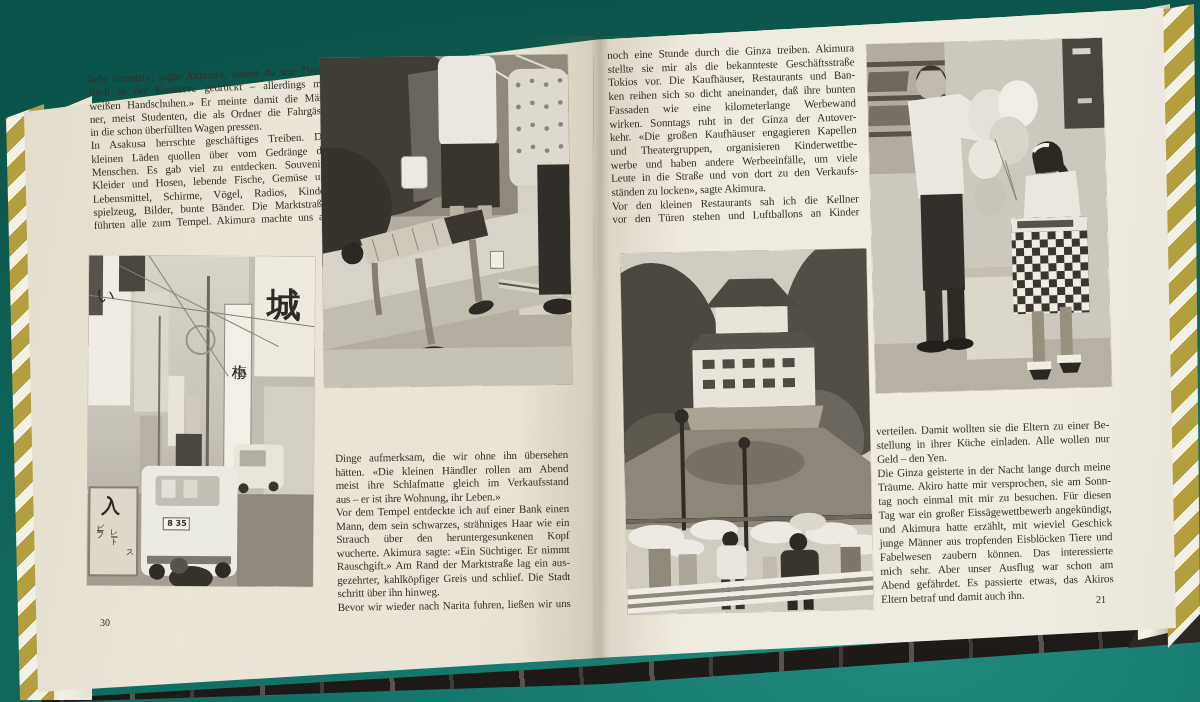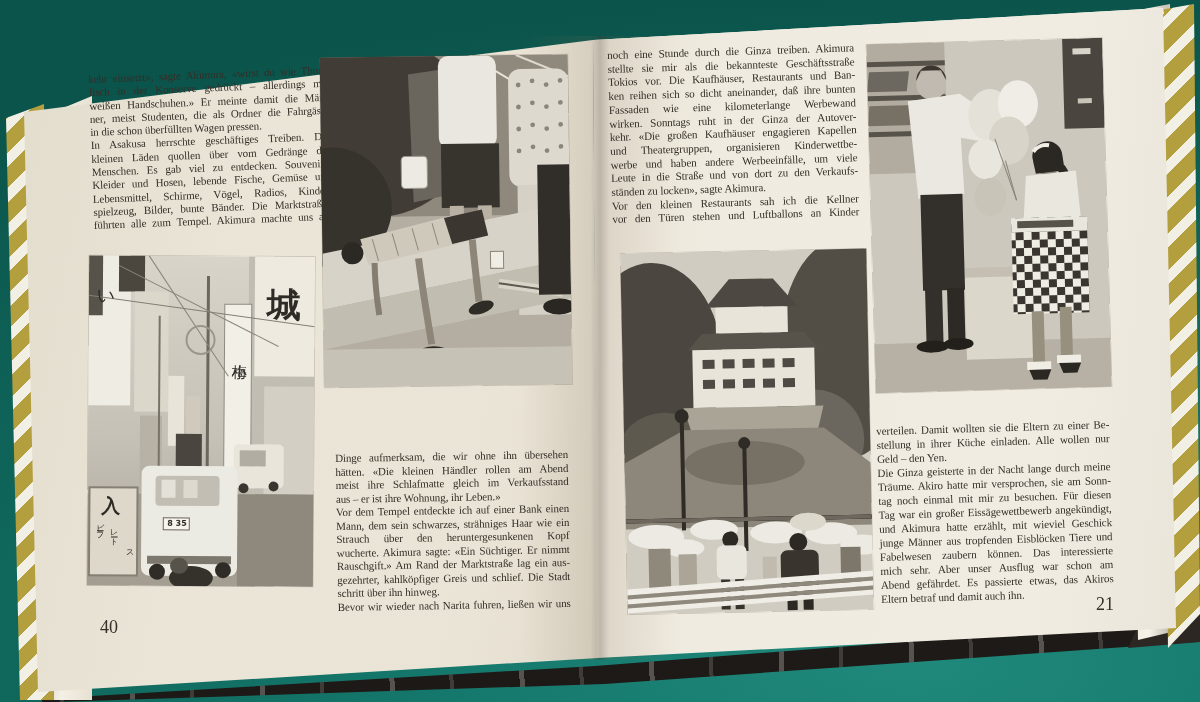--- a/index.html
+++ b/index.html
@@ -69,21 +69,21 @@
     background:#f9f6ee;
   }
   
   .tb{color:#332e27;}
   .tl{text-align:justify;text-align-last:justify;white-space:nowrap;letter-spacing:-.1px;}
   .tl.end{text-align-last:left;}
   .tb-lt{left:88px;top:73px;width:239px;font-size:11px;line-height:13.3px;transform:rotate(-2.2deg);transform-origin:0 0;}
   .tb-lb{left:335px;top:452px;width:233px;font-size:11px;line-height:13.5px;transform:rotate(-1deg);transform-origin:0 0;}
   .tb-rt{left:607px;top:49px;width:247px;font-size:11.1px;line-height:13.7px;transform:rotate(-1.8deg);transform-origin:0 0;}
   .tb-rb{left:876px;top:424px;width:233px;font-size:11.1px;line-height:14px;transform:rotate(-1.7deg);transform-origin:0 0;}
-  .pageno{color:#332e27;font-size:18px;}
+  .pageno{color:#332e27;font-size:10px;}
   .pn-l{left:100px;top:617px;}
   .pn-r{left:1096px;top:594px;}
   
   figure.photo{margin:0;padding:0;overflow:hidden;box-shadow:0 0 0 .5px rgba(80,70,55,.25);}
   .ph-street{left:88px;top:256px;width:226px;height:330px;transform:rotate(.4deg);}
   .ph-bench{left:322px;top:56px;width:248px;height:330px;transform:rotate(-.8deg);}
   .ph-palace{left:624px;top:251px;width:246px;height:361px;transform:rotate(-1.2deg);}
   .ph-shop{left:871px;top:41px;width:236px;height:349px;transform:rotate(-1.6deg);}
   figure.photo svg{display:block;width:100%;height:100%;}
   .sign{position:absolute;color:#2e2a25;font-family:"DejaVu Sans",sans-serif;}
@@ -124,21 +124,21 @@
     <div class="tl end">aus – er ist ihre Wohnung, ihr Leben.»</div>
     <div class="tl">Vor dem Tempel entdeckte ich auf einer Bank einen</div>
     <div class="tl">Mann, dem sein schwarzes, strähniges Haar wie ein</div>
     <div class="tl">Strauch über den heruntergesunkenen Kopf</div>
     <div class="tl">wucherte. Akimura sagte: «Ein Süchtiger. Er nimmt</div>
     <div class="tl">Rauschgift.» Am Rand der Marktstraße lag ein aus-</div>
     <div class="tl">gezehrter, kahlköpfiger Greis und schlief. Die Stadt</div>
     <div class="tl end">schritt über ihn hinweg.</div>
     <div class="tl">Bevor wir wieder nach Narita fuhren, ließen wir uns</div>
   </div>
-<div class="abs pageno pn-l">40</div>
+<div class="abs pageno pn-l">30</div>
 
 <div class="abs tb tb-rt">
     <div class="tl">noch eine Stunde durch die Ginza treiben. Akimura</div>
     <div class="tl">stellte sie mir als die bekannteste Geschäftsstraße</div>
     <div class="tl">Tokios vor. Die Kaufhäuser, Restaurants und Ban-</div>
     <div class="tl">ken reihen sich so dicht aneinander, daß ihre bunten</div>
     <div class="tl">Fassaden wie eine kilometerlange Werbewand</div>
     <div class="tl">wirken. Sonntags ruht in der Ginza der Autover-</div>
     <div class="tl">kehr. «Die großen Kaufhäuser engagieren Kapellen</div>
     <div class="tl">und Theatergruppen, organisieren Kinderwettbe-</div>

